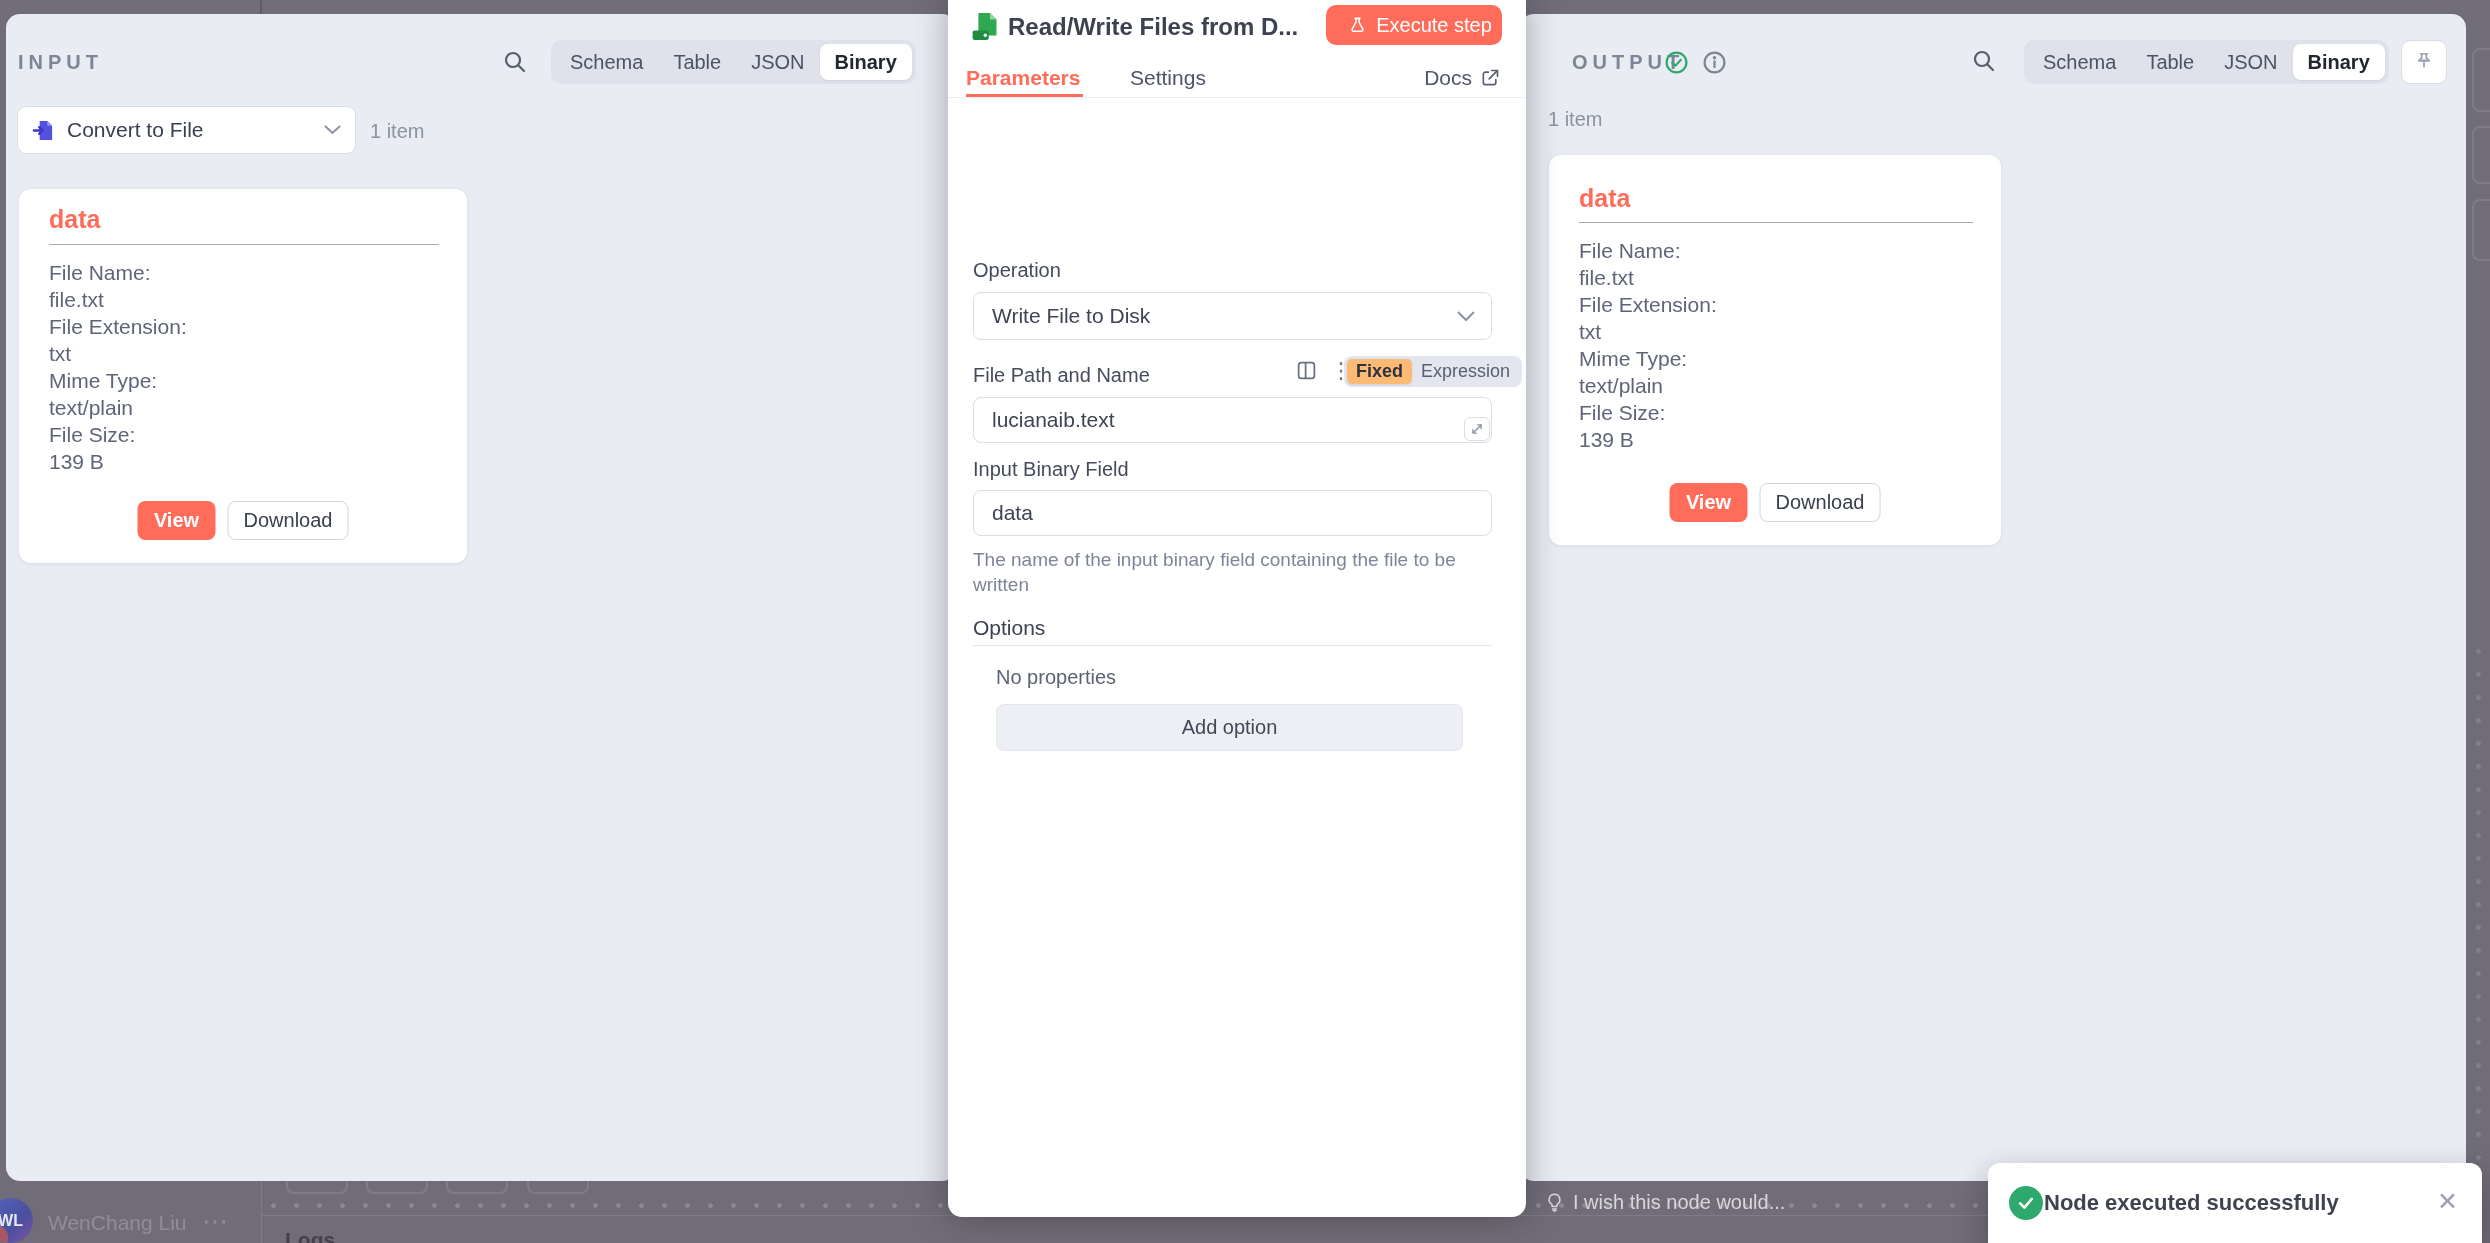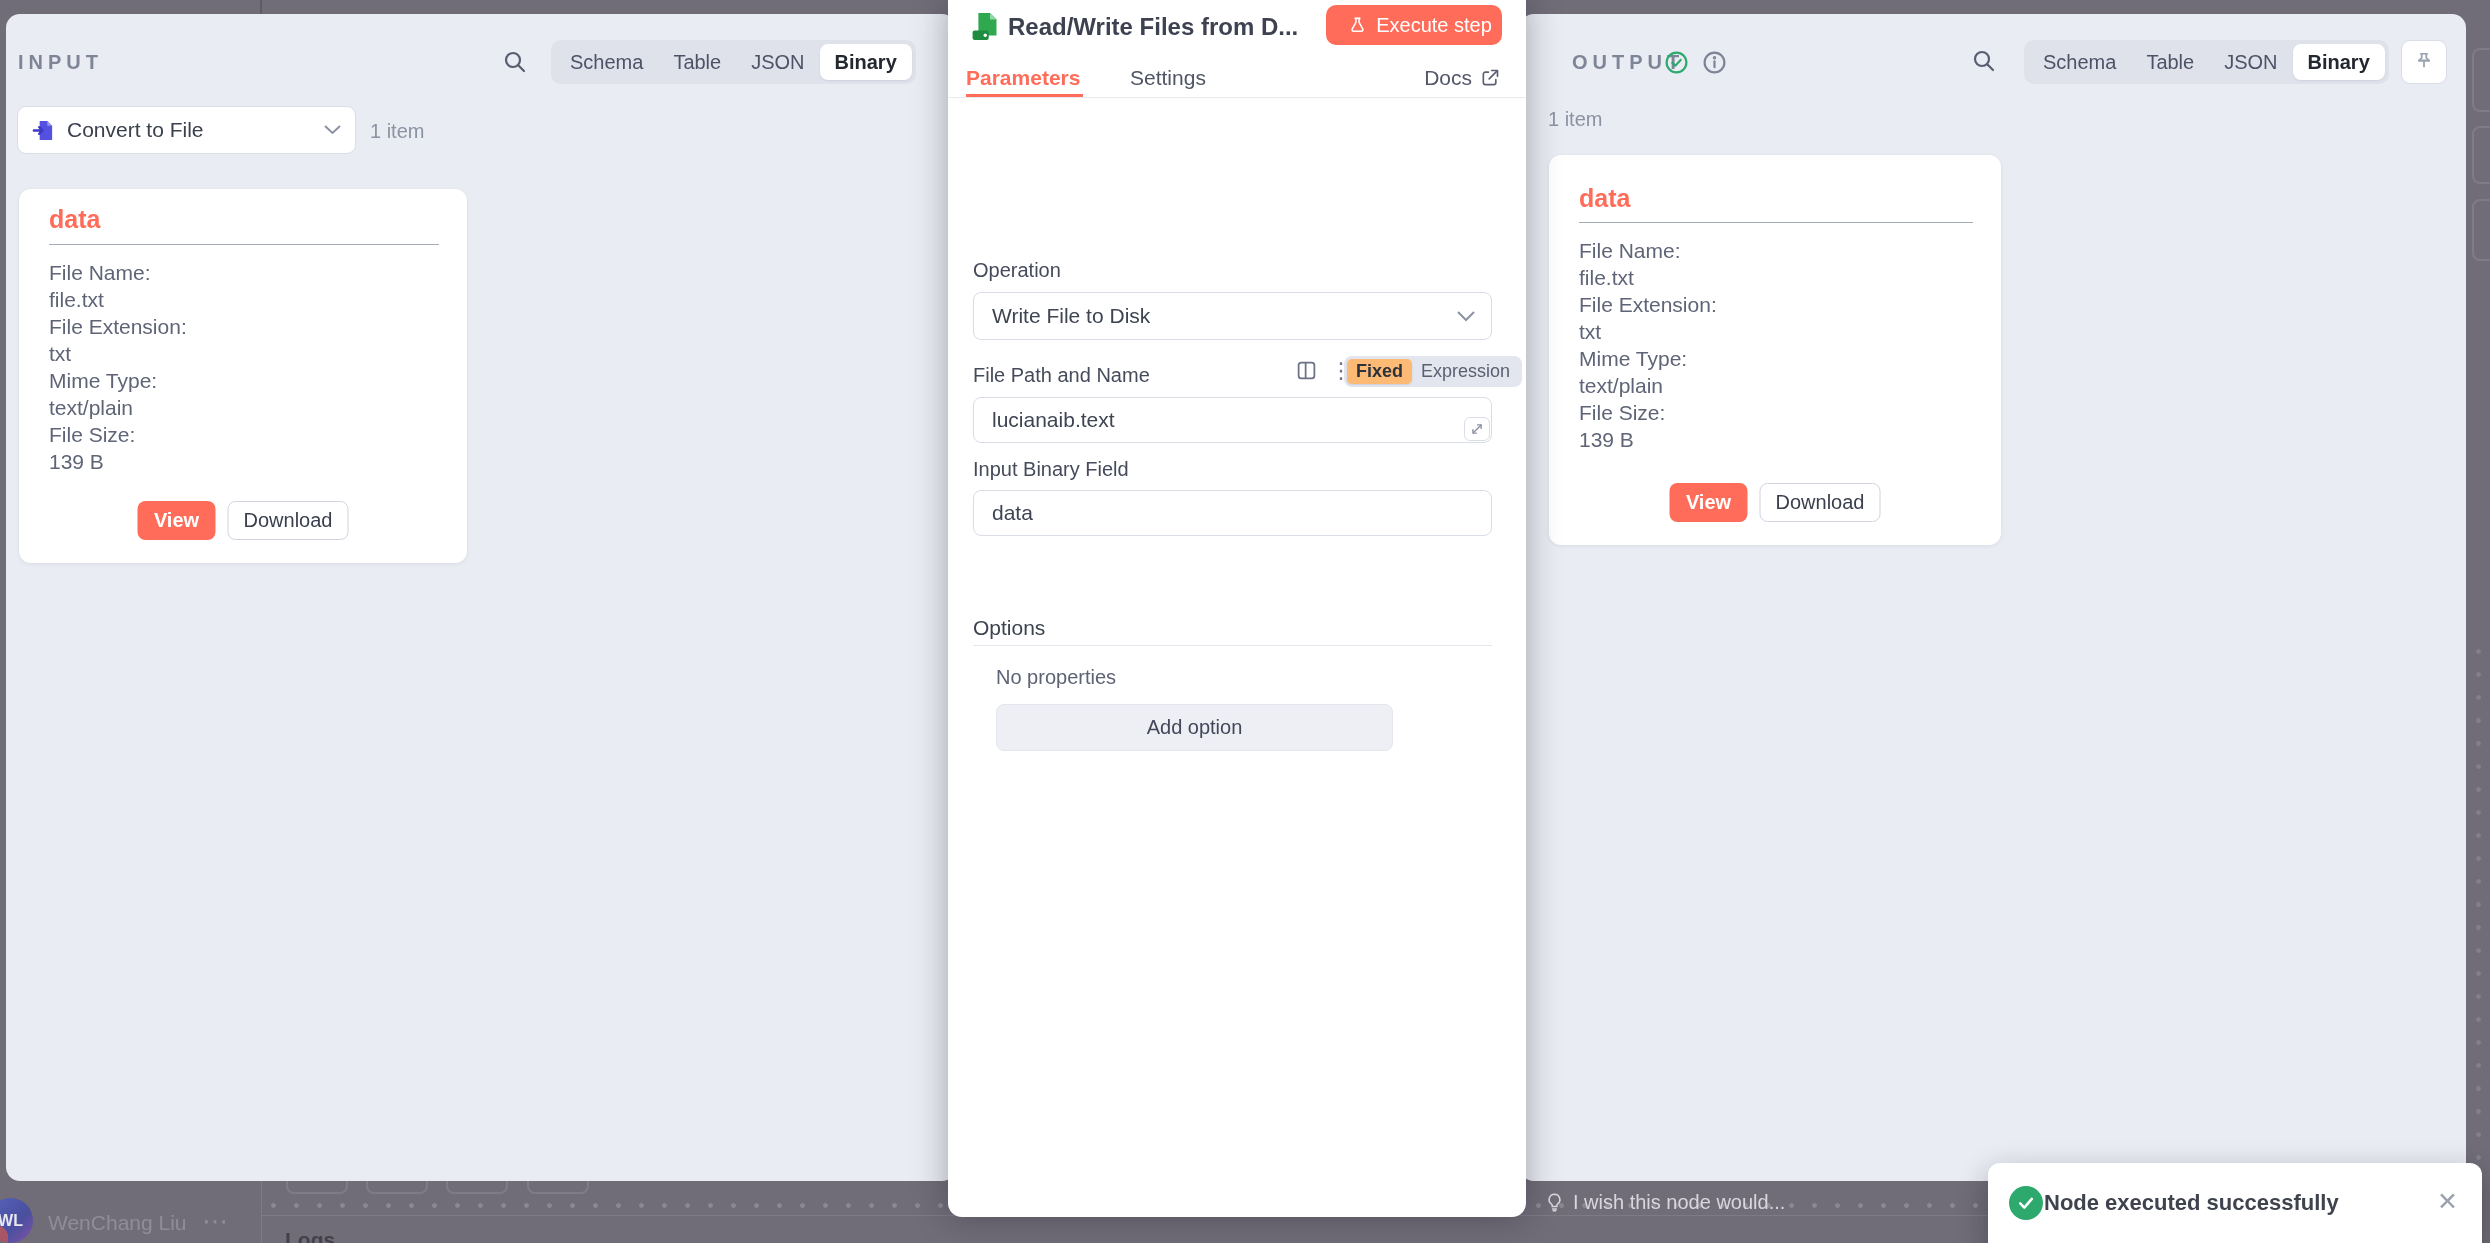--- a/index.html
+++ b/index.html
@@ -61,21 +61,21 @@
 
   .notice { position:absolute; left:25px; top:120px; width:523px; height:117px; background:#fdf4de; border-left:4px solid #eec883; border-radius:6px; padding:13px 16px; font-size:19px; line-height:24px; color:#6b7180; }
   .f-label { position:absolute; left:25px; font-size:20px; color:#464b5b; }
   .control { position:absolute; left:25px; width:519px; height:48px; border:1px solid #d9dde6; border-radius:8px; background:#fff; font-size:21px; color:#3f4453; display:flex; align-items:center; padding:0 18px; cursor:pointer; }
   .control .chev { position:absolute; right:16px; }
   .text-input { position:absolute; left:25px; width:519px; height:46px; border:1px solid #d9dde6; border-radius:8px; background:#fff; font-size:21px; color:#3f4453; padding:8px 18px; font-family:inherit; }
   .exp-open { position:absolute; left:516px; width:26px; height:24px; border:1px solid #d9dde6; border-radius:6px; background:#fff; display:flex; align-items:center; justify-content:center; cursor:pointer; }
   .hint { position:absolute; left:25px; width:505px; font-size:19px; line-height:25px; color:#7e8596; }
   .opt-divider { position:absolute; left:25px; width:519px; height:1px; background:#e4e7ee; }
   .muted { position:absolute; font-size:20px; color:#5d6375; }
-  .add-option { position:absolute; left:48px; top:704px; width:397px; height:47px; background:#edeff4; border:1px solid #e3e6ed; border-radius:8px; font-size:20px; color:#42485a; cursor:pointer; font-family:inherit; }
+  .add-option { position:absolute; left:48px; top:704px; width:467px; height:47px; background:#edeff4; border:1px solid #e3e6ed; border-radius:8px; font-size:20px; color:#42485a; cursor:pointer; font-family:inherit; }
 
   .param-icons { position:absolute; top:360px; left:348px; display:flex; align-items:center; gap:13px; }
   .kebab { font-size:22px; color:#6f7688; line-height:20px; cursor:pointer; }
   .toggle { position:absolute; left:396px; top:356px; height:31px; background:#e3e6ee; border-radius:8px; display:flex; align-items:center; padding:3px; }
   .tg { font-size:18px; padding:0 9px; height:25px; line-height:25px; border-radius:5px; cursor:pointer; color:#5a6072; }
   .tg.active { background:#fdba74; color:#2e323d; font-weight:700; box-shadow:0 1px 2px rgba(20,24,34,.1); }
 
   
   .avatar { position:absolute; left:-12px; top:1198px; width:45px; height:45px; border-radius:50%; z-index:3; cursor:pointer;
     background:radial-gradient(circle at 18% 88%, #a85568 0 22%, transparent 23%), linear-gradient(135deg,#5563bd,#4a4f9e 60%,#8152a8);
@@ -286,20 +286,21 @@
     <div class="exp-open" style="top:417px">
       <svg width="14" height="14" viewBox="0 0 24 24" fill="none" stroke="#8b92a3" stroke-width="2.4" stroke-linecap="round" stroke-linejoin="round">
           <path d="M5 13v6h6"></path>
           <path d="M19 5l-13 13"></path>
           <path d="M13 5h6v6"></path>
         </svg>
     </div>
 
     <div class="f-label" style="top:458px">Input Binary Field</div>
     <input class="text-input" style="top: 490px;" value="data">
+    <div class="hint" style="top:547px">The name of the input binary field containing the file to be written</div>
 
     <div class="f-label" style="top:616px;color:#3e4350;font-size:21px">Options</div>
     <div class="opt-divider" style="top:645px"></div>
     <div class="muted" style="left:48px;top:666px">No properties</div>
     <button class="add-option">Add option</button>
   </div>
 
   <div class="avatar">
     <span>WL</span>
   </div>

